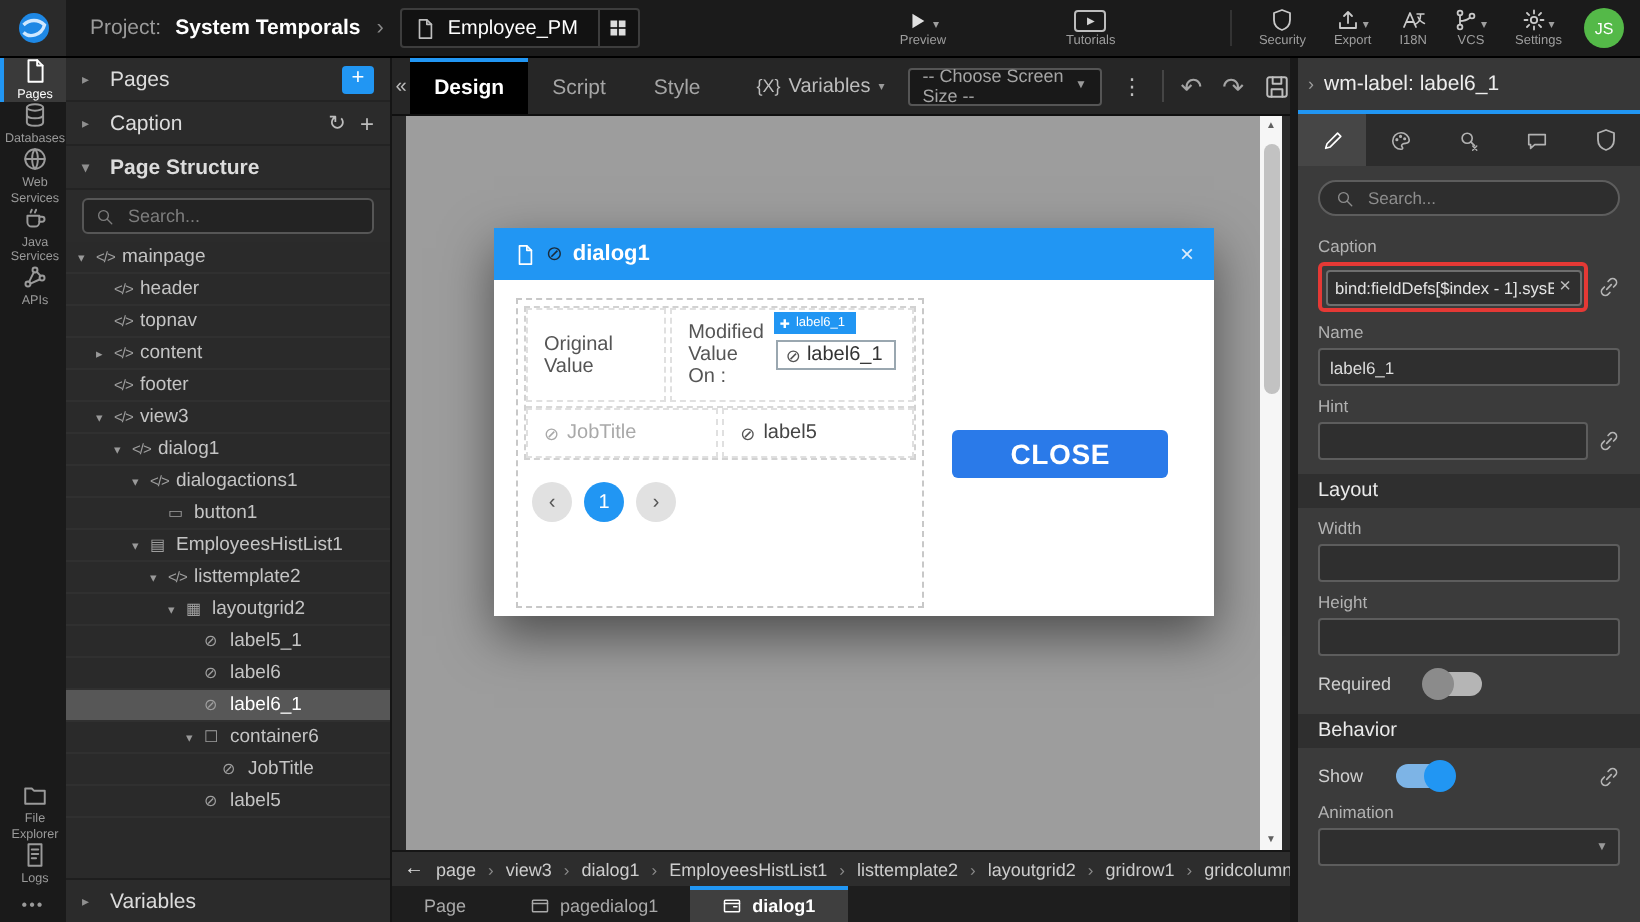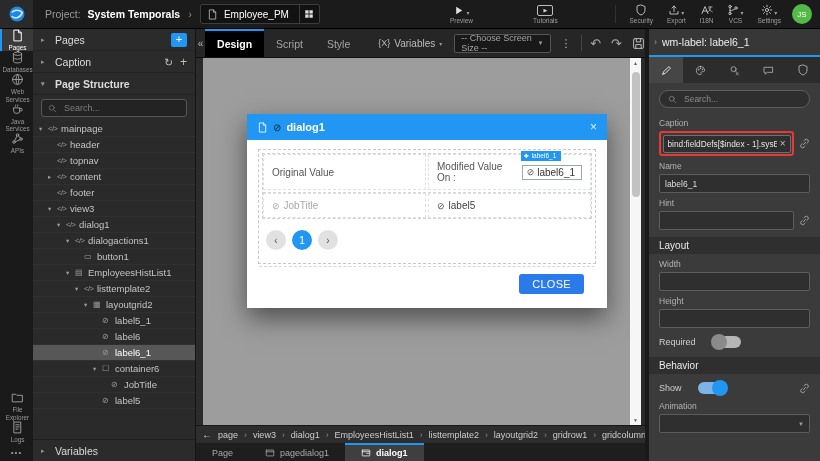--- a/index.html
+++ b/index.html
@@ -84,41 +84,41 @@
   .scrollbar { position:absolute; top:0; right:0; width:11px; height:100%; background:#f6f6f6; }
   .sb-arrow { position:absolute; left:0; width:11px; text-align:center; font-size:5px; color:#606060; }
   .sb-up { top:2px; } .sb-dn { bottom:2px; }
   .sb-thumb { position:absolute; top:14px; left:1.5px; width:8px; height:125px; background:#c2c2c2; border-radius:4px; }
 
   
   .dialog { position:absolute; left:44px; top:56px; width:360px; height:194px; background:#fff; box-shadow:0 10px 24px rgba(0,0,0,.5); display:flex; flex-direction:column; }
   .dlg-header { flex:0 0 26px; background:#2196f3; display:flex; align-items:center; gap:5px; padding:0 10px; color:#fff; font-size:11px; font-weight:bold; }
   .dlg-widget-dot { color:#1a2a38; font-size:10px; font-weight:normal; }
   .dlg-close { margin-left:auto; color:#dcecfb; font-size:12px; font-weight:normal; }
-  .dlg-body { flex:1; padding:9px 11px 4px; display:flex; flex-direction:column; min-height:0; }
+  .dlg-body { flex:1; padding:9px 11px 4px; display:flex; flex-direction:row; min-height:0; }
   .list-widget { border:1px dashed #c8c8c8; padding:3px; }
   .lw-table { border:1px dashed #d2d2d2; }
   .lw-row { display:flex; }
   .lw-row + .lw-row { border-top:1px dashed #d8d8d8; margin-top:2px; }
   .lw-cell { flex:1; padding:6px 8px; font-size:10px; color:#555; display:flex; align-items:center; gap:4px; border:1px dashed #e0e0e0; }
   .lw-cell + .lw-cell { margin-left:2px; }
   .cell-muted { color:#a9a9a9; }
   .cell-dark { color:#444; }
   .w-icon { font-size:9px; color:#555; }
   .w-icon.muted { color:#a9a9a9; }
   .sel-widget { position:relative; margin-left:2px; }
   .sel-handle { position:absolute; top:-14px; left:-1px; background:#2196f3; color:#fff; font-size:6.5px; padding:1.5px 5px 1.5px 3px; display:flex; align-items:center; gap:3px; white-space:nowrap; z-index:3; }
   .sel-handle .mv { font-size:6px; }
   .sel-box { border:1px solid #9aa7b0; background:#fff; padding:1px 6px 1px 4px; font-size:10px; color:#333; display:flex; align-items:center; gap:3px; position:relative; z-index:2; }
   .pagination { display:flex; align-items:center; gap:6px; padding:11px 4px 10px; }
   .pg-btn { width:20px; height:20px; border-radius:50%; background:#e1e1e1; color:#555; font-size:10px; display:flex; align-items:center; justify-content:center; }
   .pg-btn.current { background:#2196f3; color:#fff; }
   .dlg-divider { border-top:1px dashed #d8d8d8; margin:2px 1px 0; }
   .dlg-footer { flex:0 0 34px; display:flex; align-items:center; justify-content:flex-end; padding:0 12px; }
-  .close-btn { background:#2a7ae9; color:#fff; border-radius:3px; padding:4px 13px; font-size:11px; font-weight:normal; letter-spacing:.3px; }
+  .close-btn { background:#2a7ae9; color:#fff; border-radius:3px; padding:4px 29px; font-size:14px; font-weight:bold; letter-spacing:.3px; }
 
   
   .breadcrumb { flex:0 0 18px; background:#2d2d2d; border-top:1px solid #161616; display:flex; align-items:center; gap:6px; padding:0 6px; font-size:9px; color:#cdcdcd; white-space:nowrap; overflow:hidden; }
   .bc-back { color:#e0e0e0; font-size:10px; }
   .bc-sep { color:#8a8a8a; font-size:8.5px; }
   .bottom-tabs { flex:0 0 18px; background:#1e1e1e; display:flex; align-items:stretch; }
   .bt-tab { display:flex; align-items:center; gap:5px; padding:0 16px; color:#a9a9a9; font-size:9px; border-top:2px solid transparent; }
   .bt-tab.active { background:#3f3f3f; color:#fff; border-top-color:#2196f3; font-weight:bold; }
 
   

